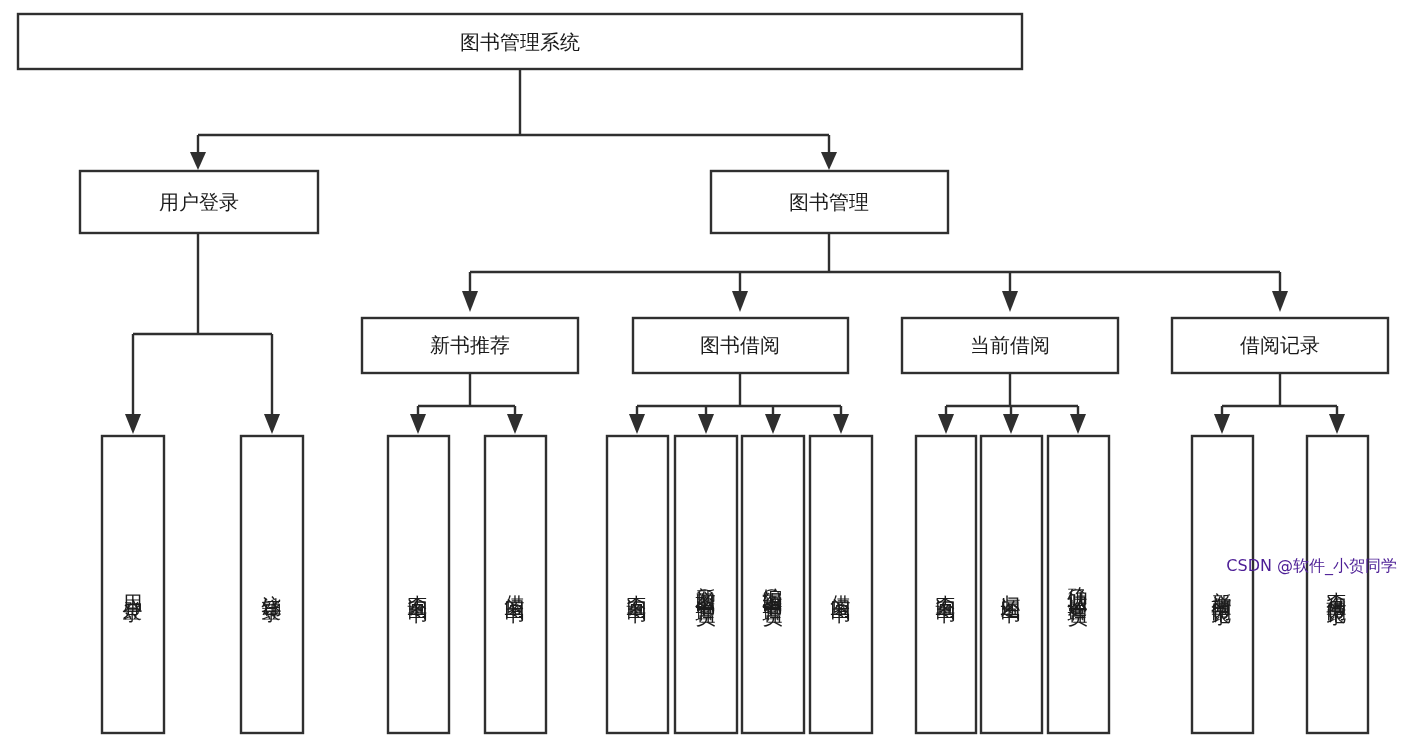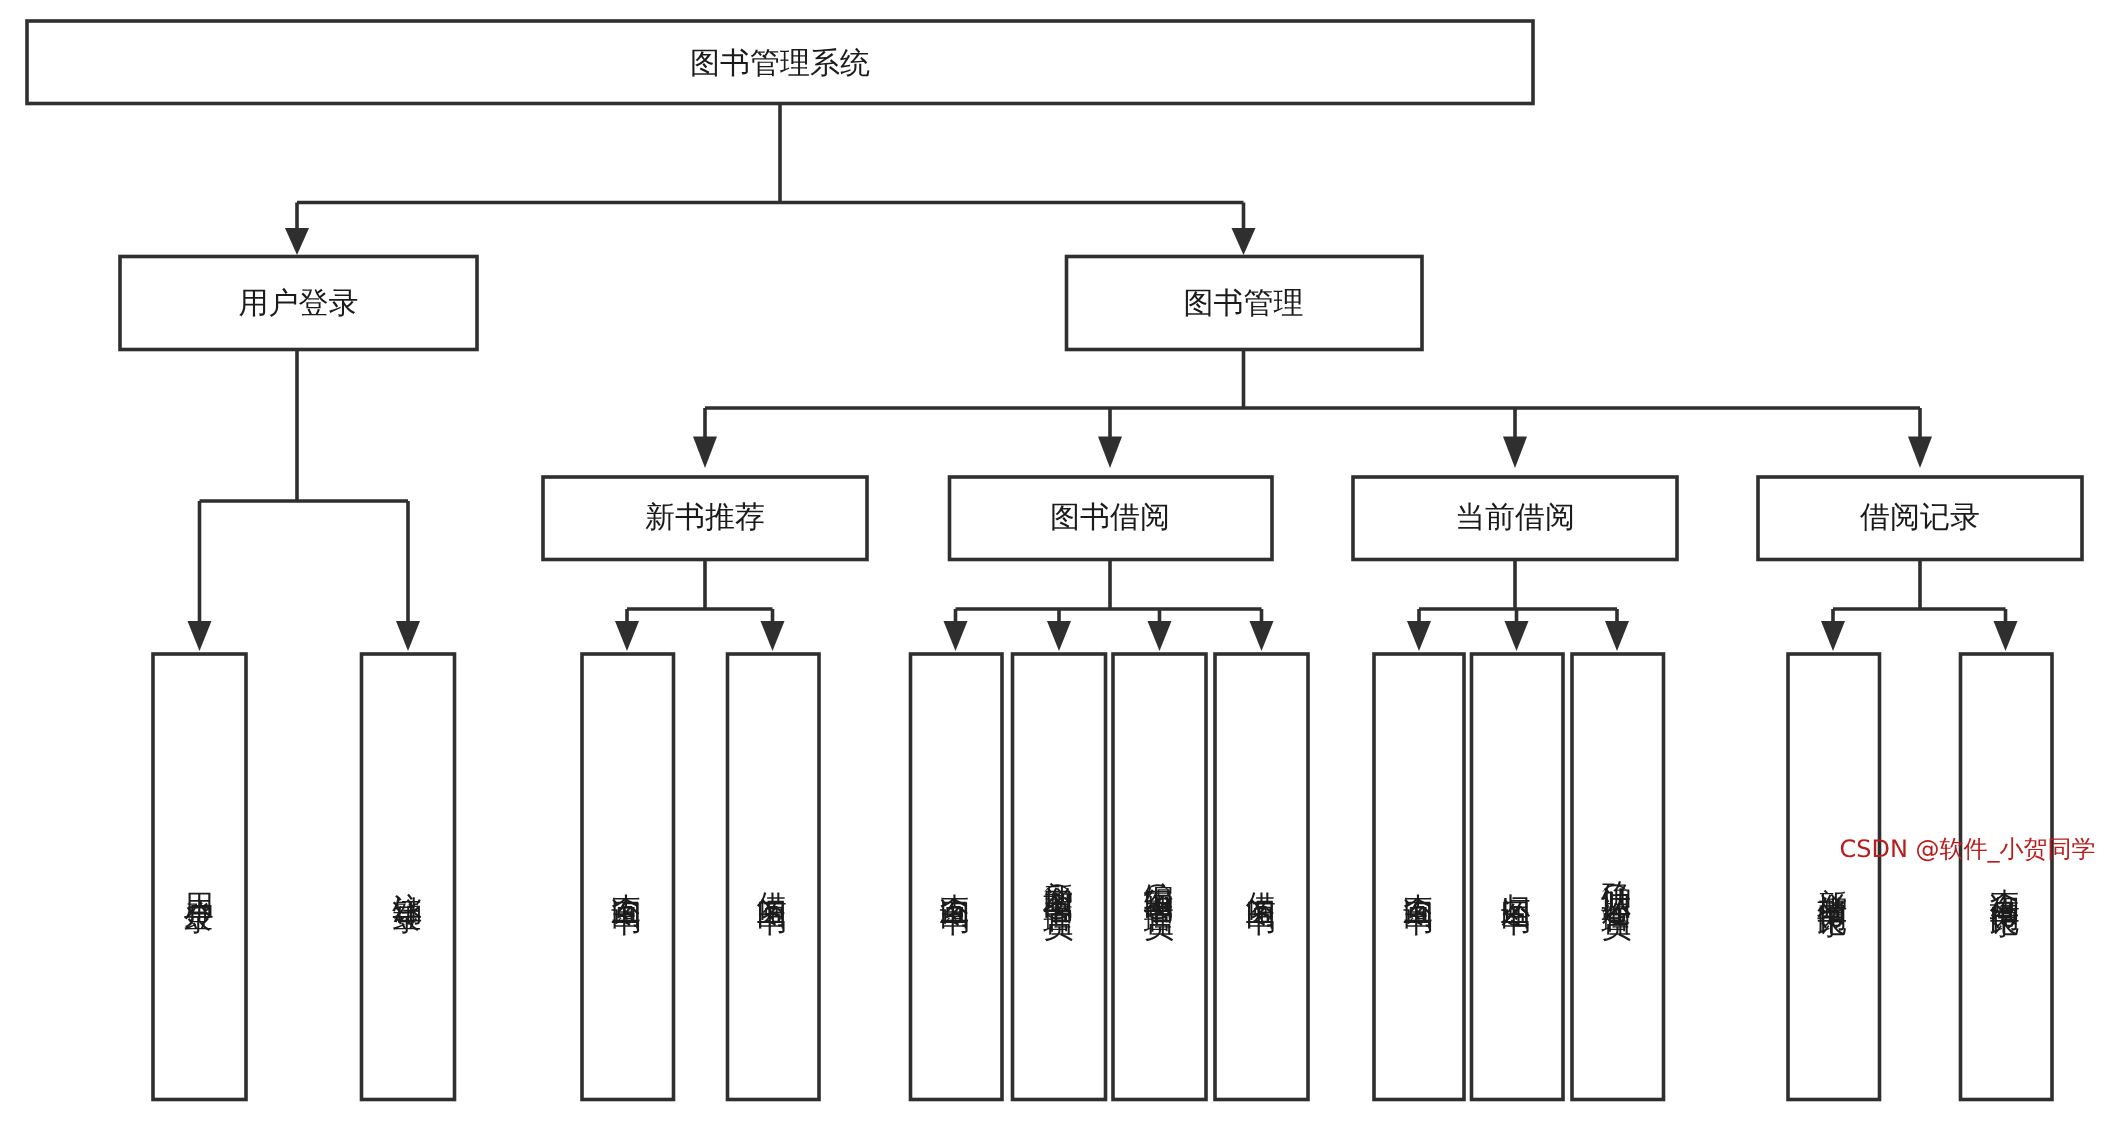--- a/index.html
+++ b/index.html
@@ -57,21 +57,21 @@
     text-orientation: upright;
     text-anchor: middle;
     letter-spacing: 3px;
   }
   .watermark-text {
     position: absolute;
     right: 8px;
     bottom: 4px;
     font-family: "DejaVu Sans", "Liberation Sans", sans-serif;
     font-size: 16px;
-    color: #b91c1c;
+    color: #4c1d95;
     white-space: nowrap;
     pointer-events: none;
     user-select: none;
   }
 </style>
 </head>
 <body>
 
 <div id="diagram-root">
 

